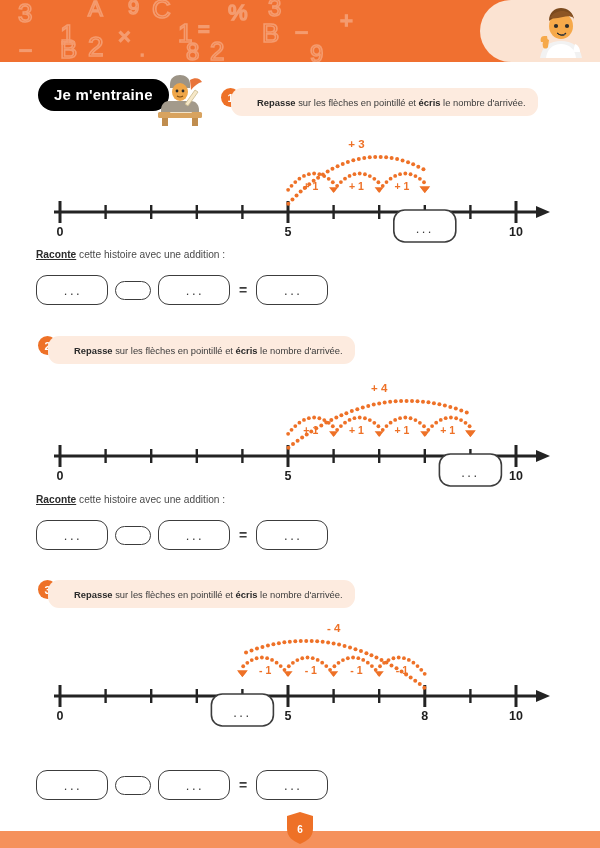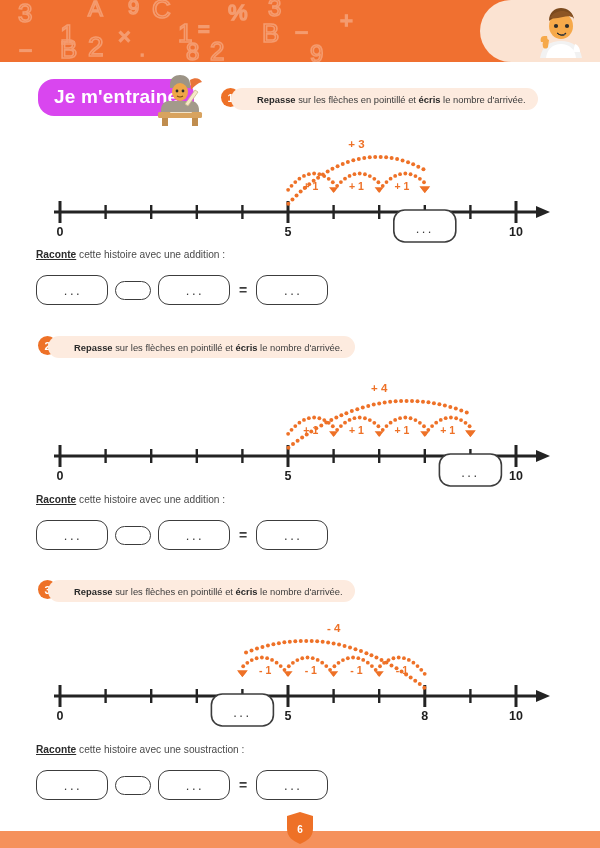--- a/index.html
+++ b/index.html
@@ -31,31 +31,31 @@
     font-family: "DejaVu Serif", serif; font-style: italic; font-weight: 400;
     white-space: nowrap;
   }
   .mascot-head {
     position: absolute; right: 10px; top: 2px; width: 58px; height: 58px;
   }
 
   
   .train-badge {
     position: absolute; left: 38px; top: 79px;
-    background: #d946ef; color: #fff;
+    background: #000000; color: #fff;
     border-radius: 16px; padding: 7px 16px 8px 16px;
-    font-size: 19px; font-weight: 700; letter-spacing: .2px;
+    font-size: 15px; font-weight: 700; letter-spacing: .2px;
     white-space: nowrap;
   }
   .scribe { position: absolute; left: 152px; top: 74px; width: 56px; height: 52px; }
 
   
   .instr {
     position: absolute; background: #FDEBDF; border-radius: 11px;
-    height: 22px; display: flex; align-items: center;
+    height: 28px; display: flex; align-items: center;
     padding: 0 12px 0 26px; white-space: nowrap;
   }
   .instr-text { font-size: 9.4px; color: #3b3b3b; }
   .instr-text b { font-weight: 700; color: #2b2b2b; }
   .num-circle {
     position: absolute; width: 19px; height: 19px; border-radius: 50%;
     background: #EE7127; color: #fff; font-size: 11px; font-weight: 700;
     display: flex; align-items: center; justify-content: center;
   }
 
@@ -505,23 +505,20 @@
         <circle cx="215.94" cy="29.52" r="2" fill="#EE7127"></circle>
         <circle cx="210.46" cy="30.97" r="2" fill="#EE7127"></circle>
         <circle cx="204.99" cy="32.62" r="2" fill="#EE7127"></circle>
         <circle cx="199.52" cy="34.48" r="2" fill="#EE7127"></circle>
         <circle cx="194.05" cy="36.52" r="2" fill="#EE7127"></circle>
         <text x="281.6" y="16" text-anchor="middle" fill="#EE7127" font-size="11.5" font-weight="700" font-family="&quot;Liberation Sans&quot;, sans-serif">- 4</text>
         <path d="M185 54.25 L195.8 54.25 L190.4 61 Z" fill="#EE7127"></path>
       </g>
     </svg>
 
-  <div class="sentence" style="left:36px; top:744px;">
-    <b>Raconte</b><span> cette histoire avec une soustraction :</span>
-  </div>
   <div class="ansrow" style="left:36px; top:770px;">
     <div class="abox">...</div>
     <div class="opbox"></div>
     <div class="abox">...</div>
     <div class="eq">=</div>
     <div class="abox">...</div>
   </div>
 
   <div class="footer-bar"></div>
   <svg class="shield" viewBox="0 0 30 32">

